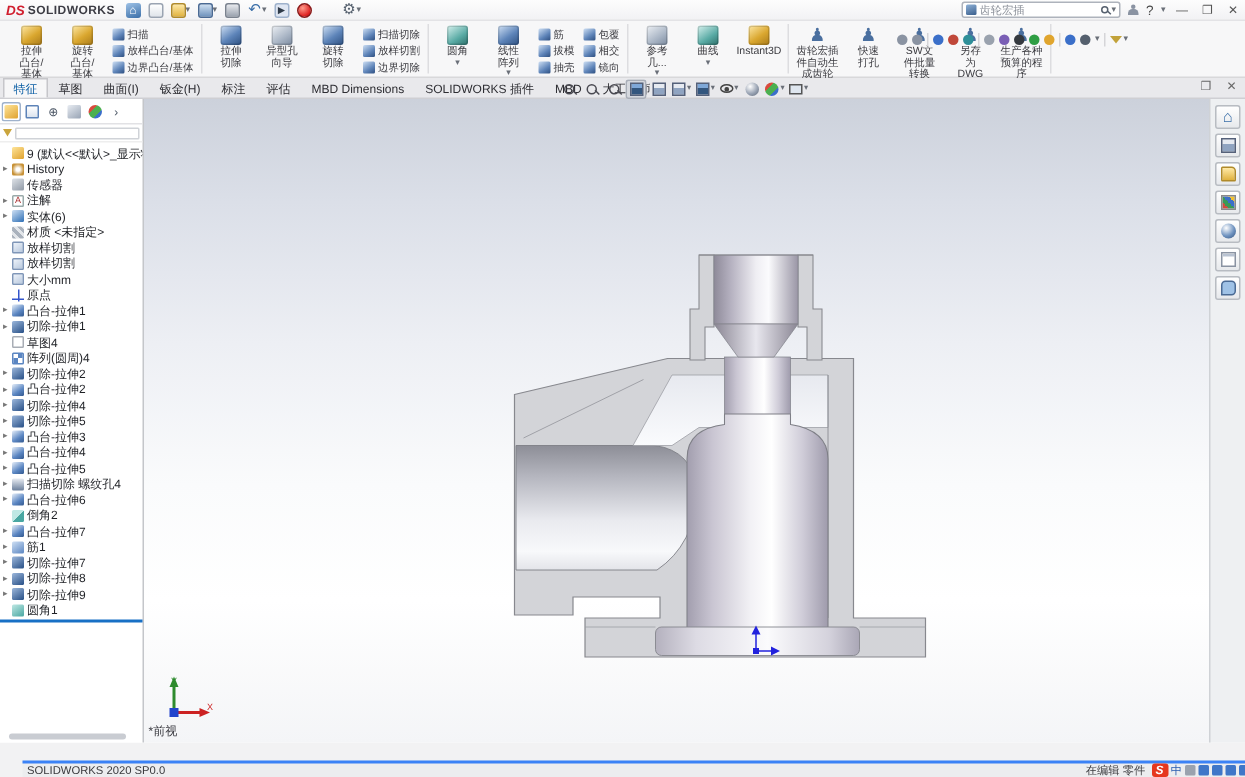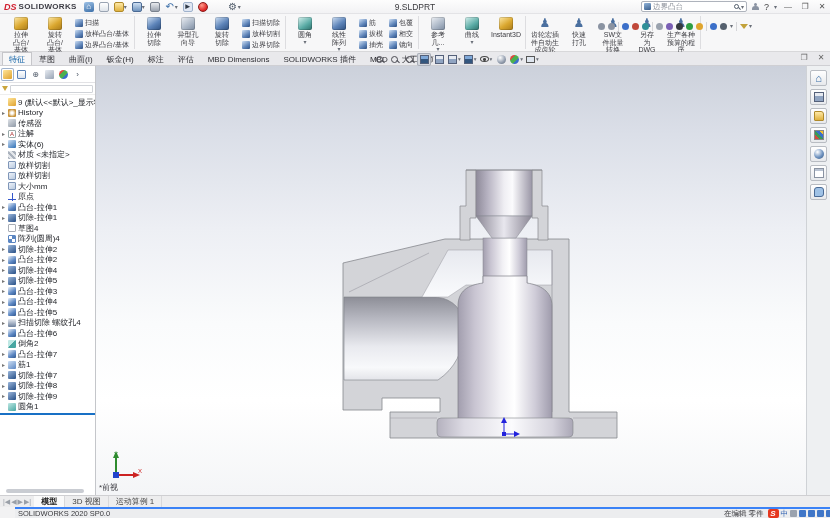--- a/index.html
+++ b/index.html
@@ -210,25 +210,24 @@
           <span class="qi qi-rebuild"></span>
         </span>
         <span class="qbtn">
           <span class="qi qi-properties"></span>
         </span>
         <span class="qbtn">
           <span class="qi qi-options">⚙</span>
           <span class="caret">▾</span>
         </span>
       </div>
-    <div class="doc-title">9.SLDPRT</div>
     <div class="tb-right">
       <div class="searchbox">
         <span class="sb-ic"></span>
-        <span class="ph">边界凸台</span>
+        <span class="ph">齿轮宏插</span>
         <span class="mini-mag"></span>
         <span class="caret">▾</span>
       </div>
       <span class="person"></span>
       <span style="font-size:9px;color:#444;">?</span>
       <span class="caret">▾</span>
       <span class="winbtn">—</span>
       <span class="winbtn">❐</span>
       <span class="winbtn">✕</span>
     </div>
@@ -755,31 +754,20 @@
         </div>
         <div class="tpbtn">
           <span class="tp tp-panel"></span>
         </div>
         <div class="tpbtn">
           <span class="tp tp-chat"></span>
         </div>
       </div>
   </div>
 
-  <div class="modeltabs" id="modeltabs">
-      <span class="navbtns">
-        <span>|◀</span>
-        <span>◀</span>
-        <span>▶</span>
-        <span>▶|</span>
-      </span>
-      <span class="mtab active">模型</span>
-      <span class="mtab">3D 视图</span>
-      <span class="mtab">运动算例 1</span>
-    </div>
 
   <div class="statusbar">
     <span>SOLIDWORKS 2020 SP0.0</span>
     <span class="spacer"></span>
     <span class="editing">在编辑 零件</span>
     <span class="ime" id="ime">
         <span class="sogou">S</span>
         <span class="imebtn">中</span>
         <span class="imeic gray"></span>
         <span class="imeic"></span>

